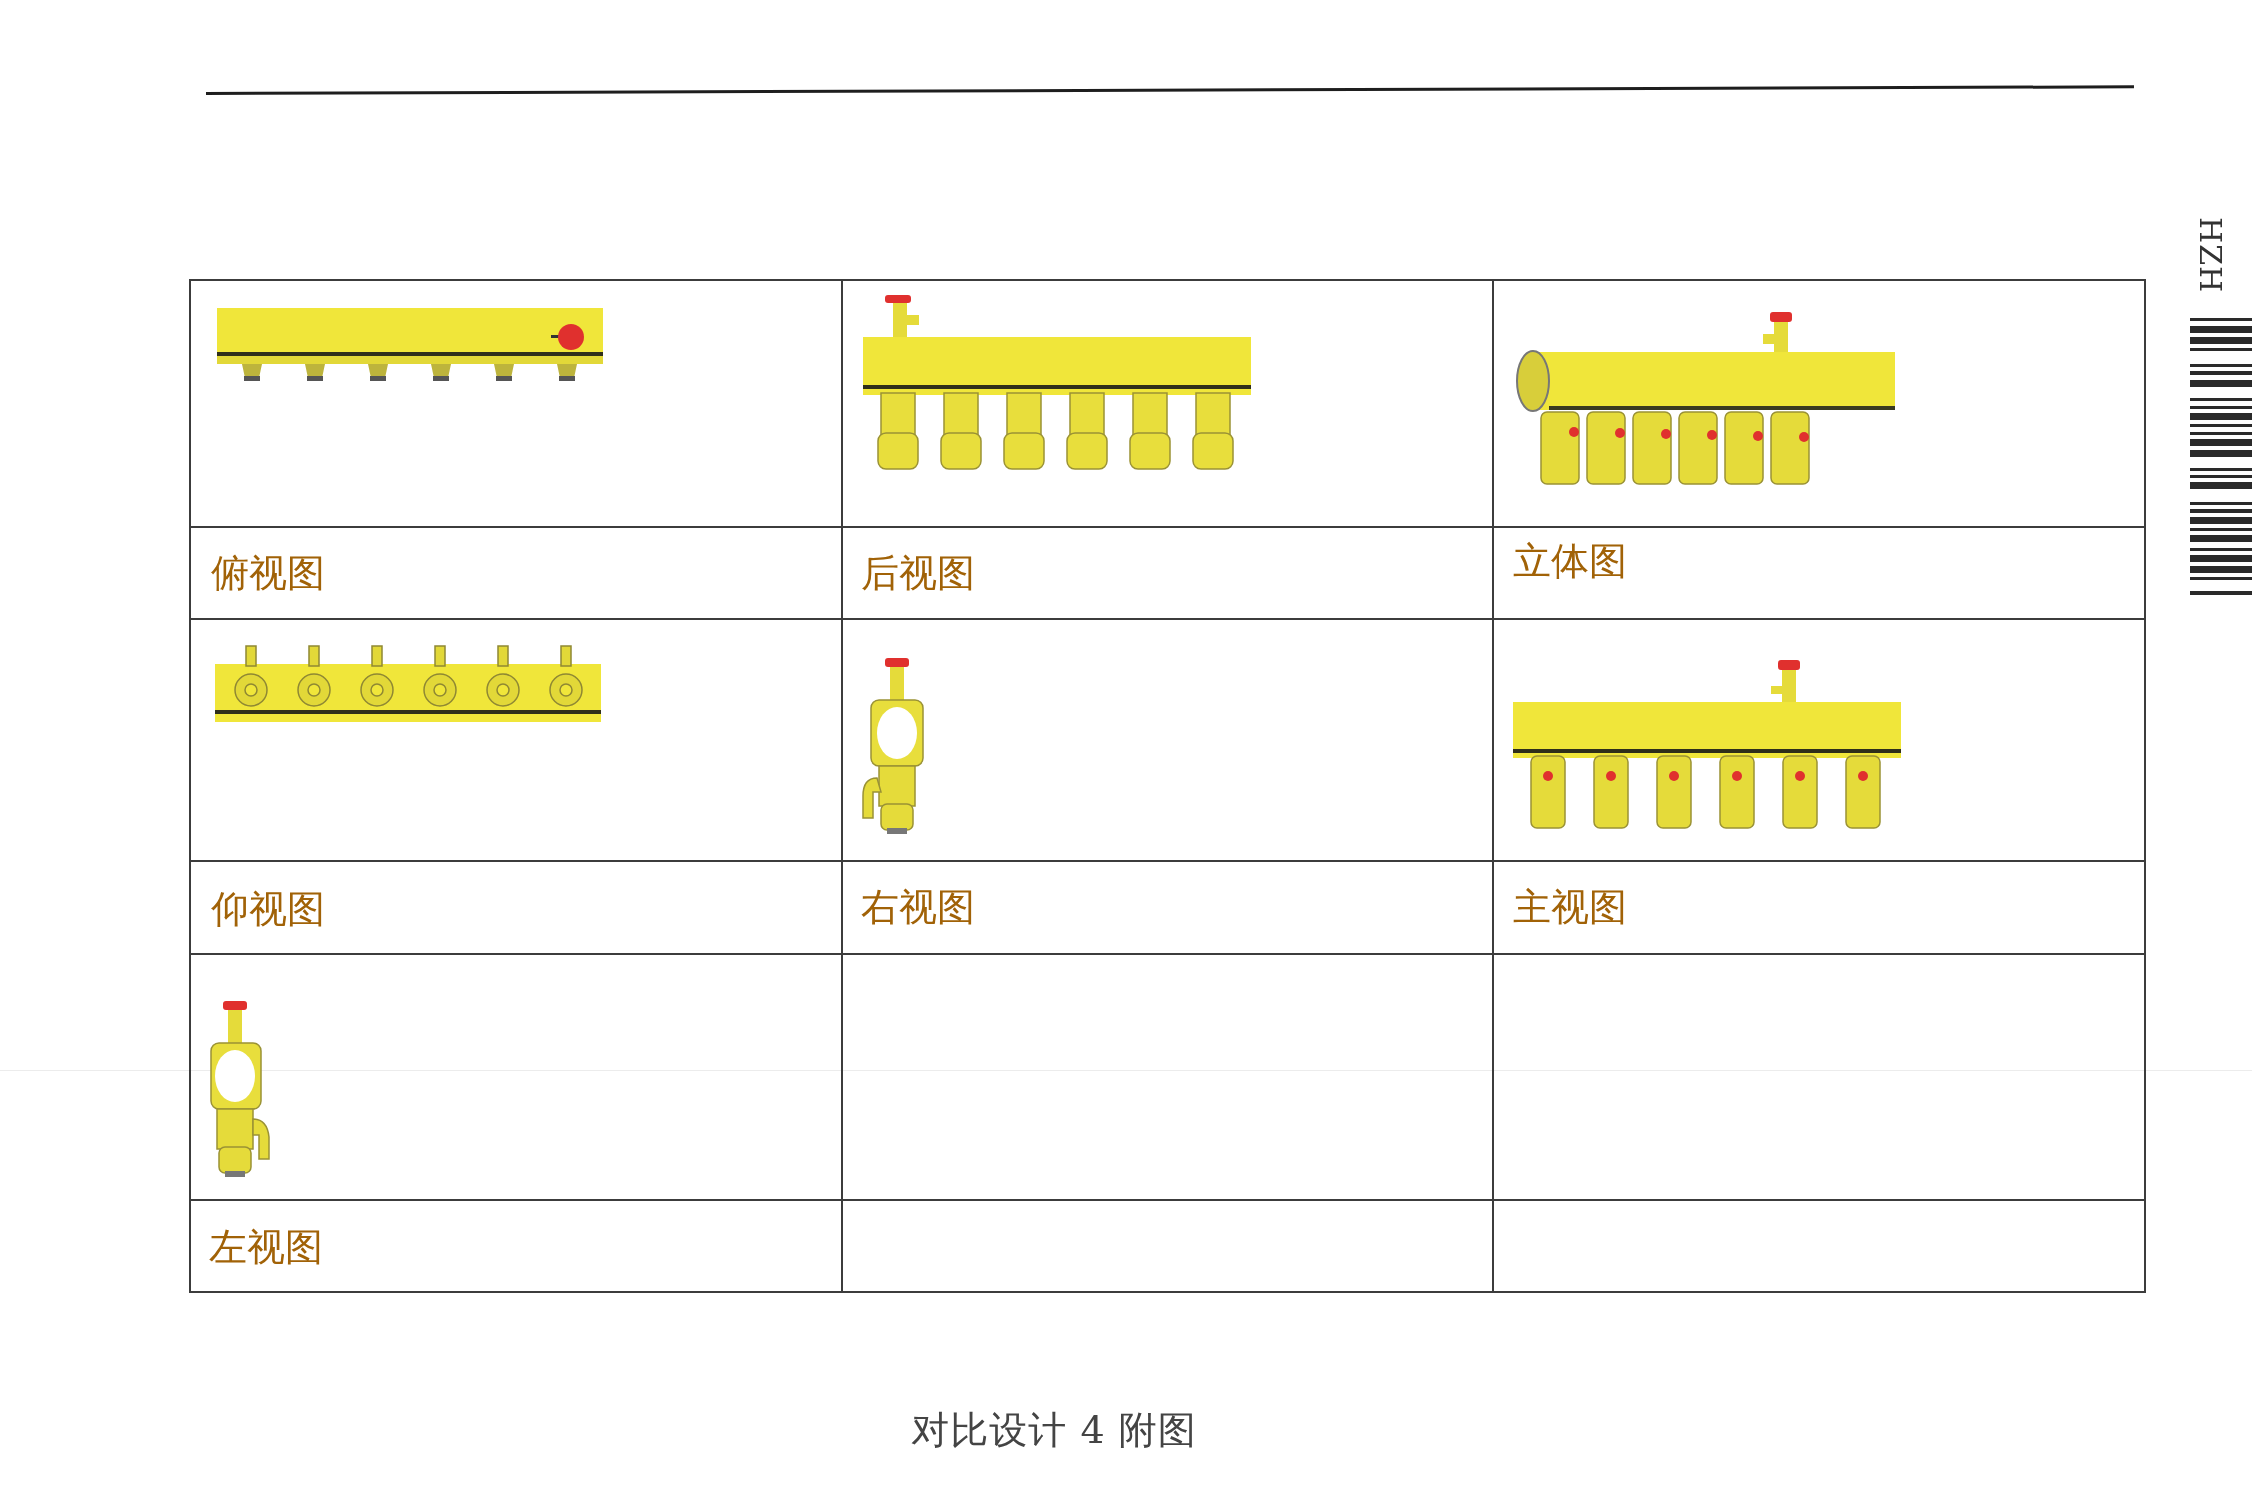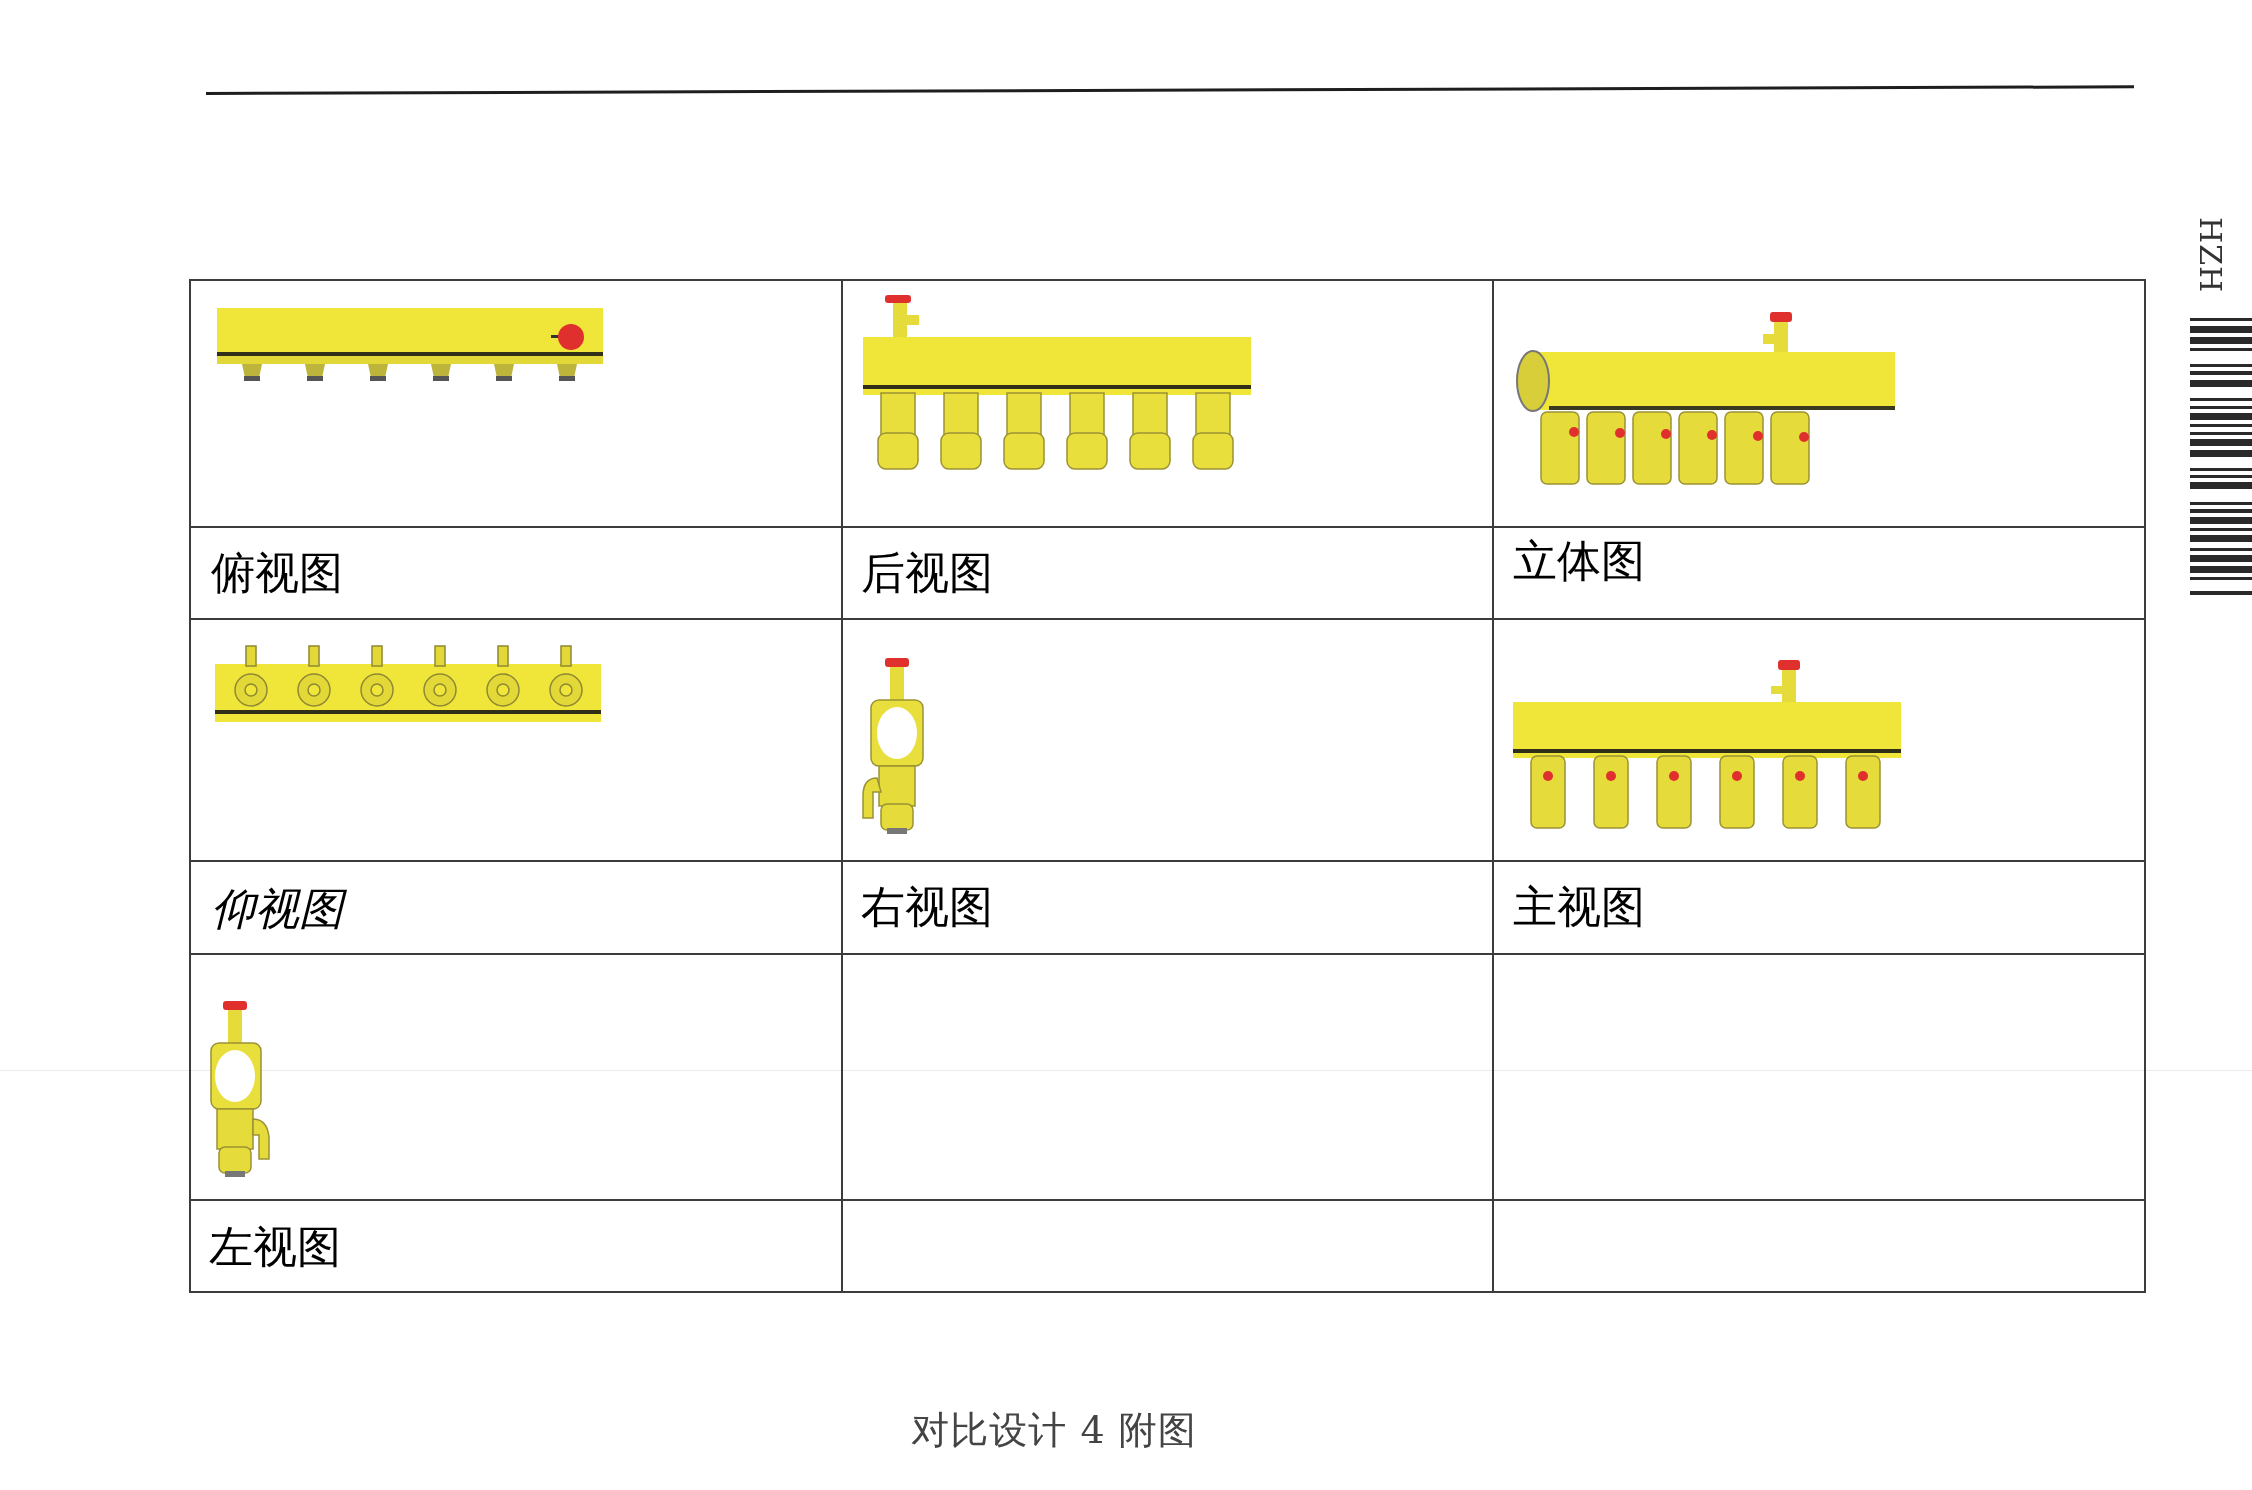--- a/index.html
+++ b/index.html
@@ -30,21 +30,21 @@
   .view-table {
     position: absolute; left: 189px; top: 279px; width: 1957px; height: 1014px;
     border: 2px solid #3c3c3c; box-sizing: border-box;
   }
   .cell {
     position: absolute; box-sizing: border-box;
   }
   .v-line { position: absolute; top: 0; bottom: 0; width: 2px; background: #3c3c3c; }
   .h-line { position: absolute; left: 0; right: 0; height: 2px; background: #3c3c3c; }
   .label {
-    position: absolute; font-size: 44px; color: #000000; line-height: 40px;
+    position: absolute; font-size: 38px; color: #a16207; line-height: 40px;
     font-family: "DejaVu Serif", "Liberation Serif", serif;
   }
   .figure { position: absolute; }
   .figure svg { display: block; overflow: visible; }
 
   .caption {
     position: absolute; left: 0; width: 2108px; top: 1405px;
     text-align: center; font-size: 38px; color: #444444;
     font-family: "DejaVu Serif", "Liberation Serif", serif;
     letter-spacing: 1px;
@@ -235,21 +235,21 @@
             <circle cx="0" cy="44" r="6" fill="#F0E63A"></circle>
           </g>
         <g transform="translate(351,0)">
             <rect x="-5" y="0" width="10" height="20"></rect>
             <circle cx="0" cy="44" r="16"></circle>
             <circle cx="0" cy="44" r="6" fill="#F0E63A"></circle>
           </g>
       </g>
     </svg>
   </div>
-  <div class="label" style="left:20px; top:608px;font-style:italic;">仰视图</div>
+  <div class="label" style="left:20px; top:608px;">仰视图</div>
 
   <div class="figure" style="left:666px; top:377px;">
     <svg width="80" height="180" viewBox="0 0 80 180">
       <rect x="28" y="0" width="24" height="9" rx="3" fill="#E0302E"></rect>
       <rect x="33" y="9" width="14" height="34" fill="#E5DB3A"></rect>
       <rect x="14" y="42" width="52" height="66" rx="8" fill="#E8DE3C" stroke="#9a9235" stroke-width="1.5"></rect>
       <ellipse cx="40" cy="75" rx="20" ry="26" fill="#ffffff"></ellipse>
       <rect x="22" y="108" width="36" height="40" fill="#E5DB3A" stroke="#9a9235" stroke-width="1.5"></rect>
       <path d="M20 120 q-14 0 -14 18 v22 h10 v-26 h8 z" fill="#E5DB3A" stroke="#9a9235" stroke-width="1.5"></path>
       <rect x="24" y="146" width="32" height="26" rx="6" fill="#E5DB3A" stroke="#9a9235" stroke-width="1.5"></rect>

